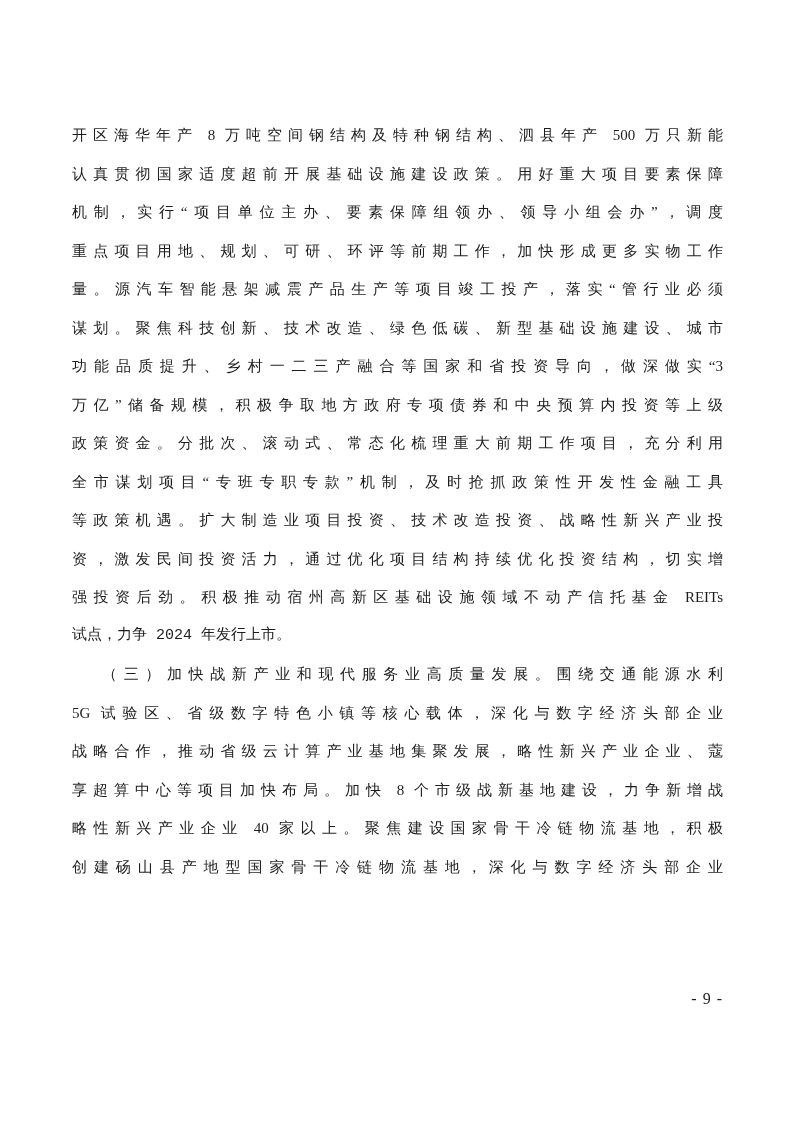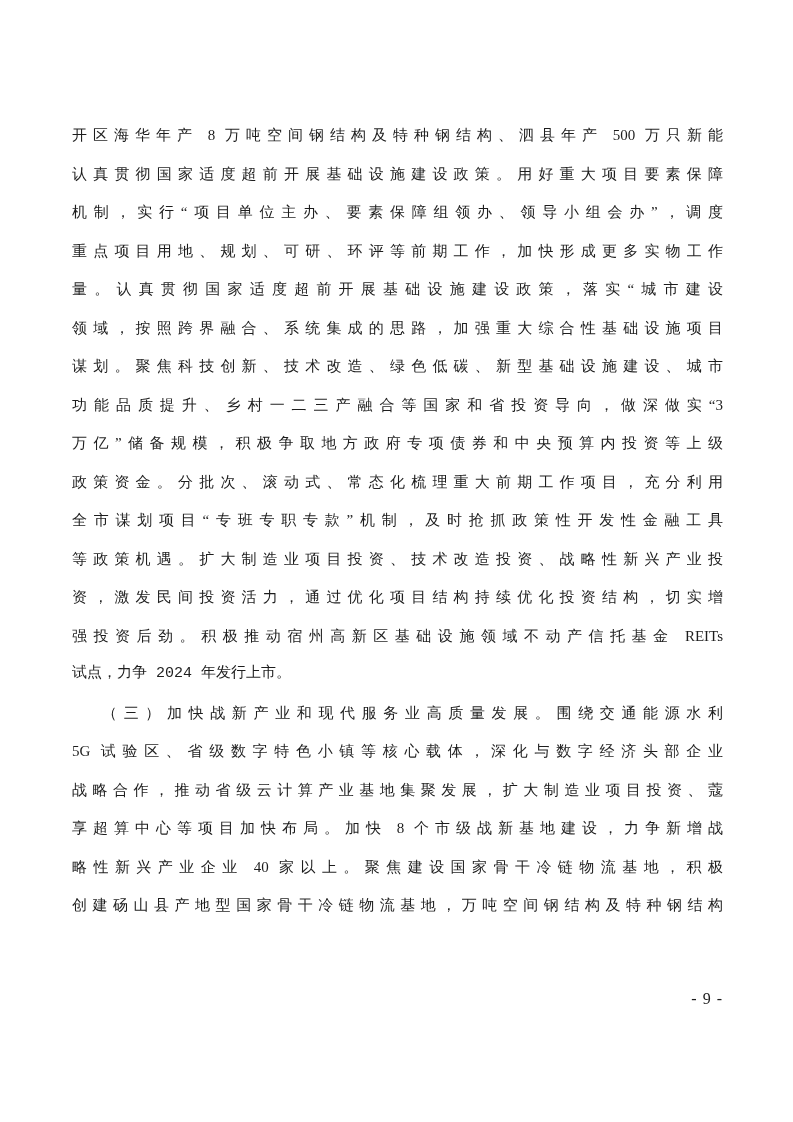--- a/index.html
+++ b/index.html
@@ -56,35 +56,34 @@
 </head>
 <body>
 
 <div class="page">
   <div class="content" id="doc-body">
       <div class="paragraph">
         <div class="line">开区海华年产 8 万吨空间钢结构及特种钢结构、泗县年产 500 万只新能</div>
         <div class="line">认真贯彻国家适度超前开展基础设施建设政策。用好重大项目要素保障</div>
         <div class="line">机制，实行“项目单位主办、要素保障组领办、领导小组会办”，调度</div>
         <div class="line">重点项目用地、规划、可研、环评等前期工作，加快形成更多实物工作</div>
-        <div class="line">量。认真贯彻国家适度超前开展基础设施建设政策，落实“城市建设</div>
-        <div class="line">领域，按照跨界融合、系统集成的思路，加强重大综合性基础设施项目</div>
+        <div class="line">量。源汽车智能悬架减震产品生产等项目竣工投产，落实“管行业必须</div>
         <div class="line">谋划。聚焦科技创新、技术改造、绿色低碳、新型基础设施建设、城市</div>
         <div class="line">功能品质提升、乡村一二三产融合等国家和省投资导向，做深做实“3</div>
         <div class="line">万亿”储备规模，积极争取地方政府专项债券和中央预算内投资等上级</div>
         <div class="line">政策资金。分批次、滚动式、常态化梳理重大前期工作项目，充分利用</div>
         <div class="line">全市谋划项目“专班专职专款”机制，及时抢抓政策性开发性金融工具</div>
         <div class="line">等政策机遇。扩大制造业项目投资、技术改造投资、战略性新兴产业投</div>
         <div class="line">资，激发民间投资活力，通过优化项目结构持续优化投资结构，切实增</div>
         <div class="line">强投资后劲。积极推动宿州高新区基础设施领域不动产信托基金 REITs</div>
         <div class="line para-end">试点，力争 2024 年发行上市。</div>
       </div>
       <div class="paragraph">
         <div class="line indent">（三）加快战新产业和现代服务业高质量发展。围绕交通能源水利</div>
         <div class="line">5G 试验区、省级数字特色小镇等核心载体，深化与数字经济头部企业</div>
-        <div class="line">战略合作，推动省级云计算产业基地集聚发展，扩大制造业项目投资、蔻</div>
+        <div class="line">战略合作，推动省级云计算产业基地集聚发展，略性新兴产业企业、蔻</div>
         <div class="line">享超算中心等项目加快布局。加快 8 个市级战新基地建设，力争新增战</div>
         <div class="line">略性新兴产业企业 40 家以上。聚焦建设国家骨干冷链物流基地，积极</div>
-        <div class="line">创建砀山县产地型国家骨干冷链物流基地，万吨空间钢结构及特种钢结构</div>
+        <div class="line">创建砀山县产地型国家骨干冷链物流基地，深化与数字经济头部企业</div>
       </div>
     </div>
   <div class="page-number">- 9 -</div>
 </div>
 
 </body></html>

